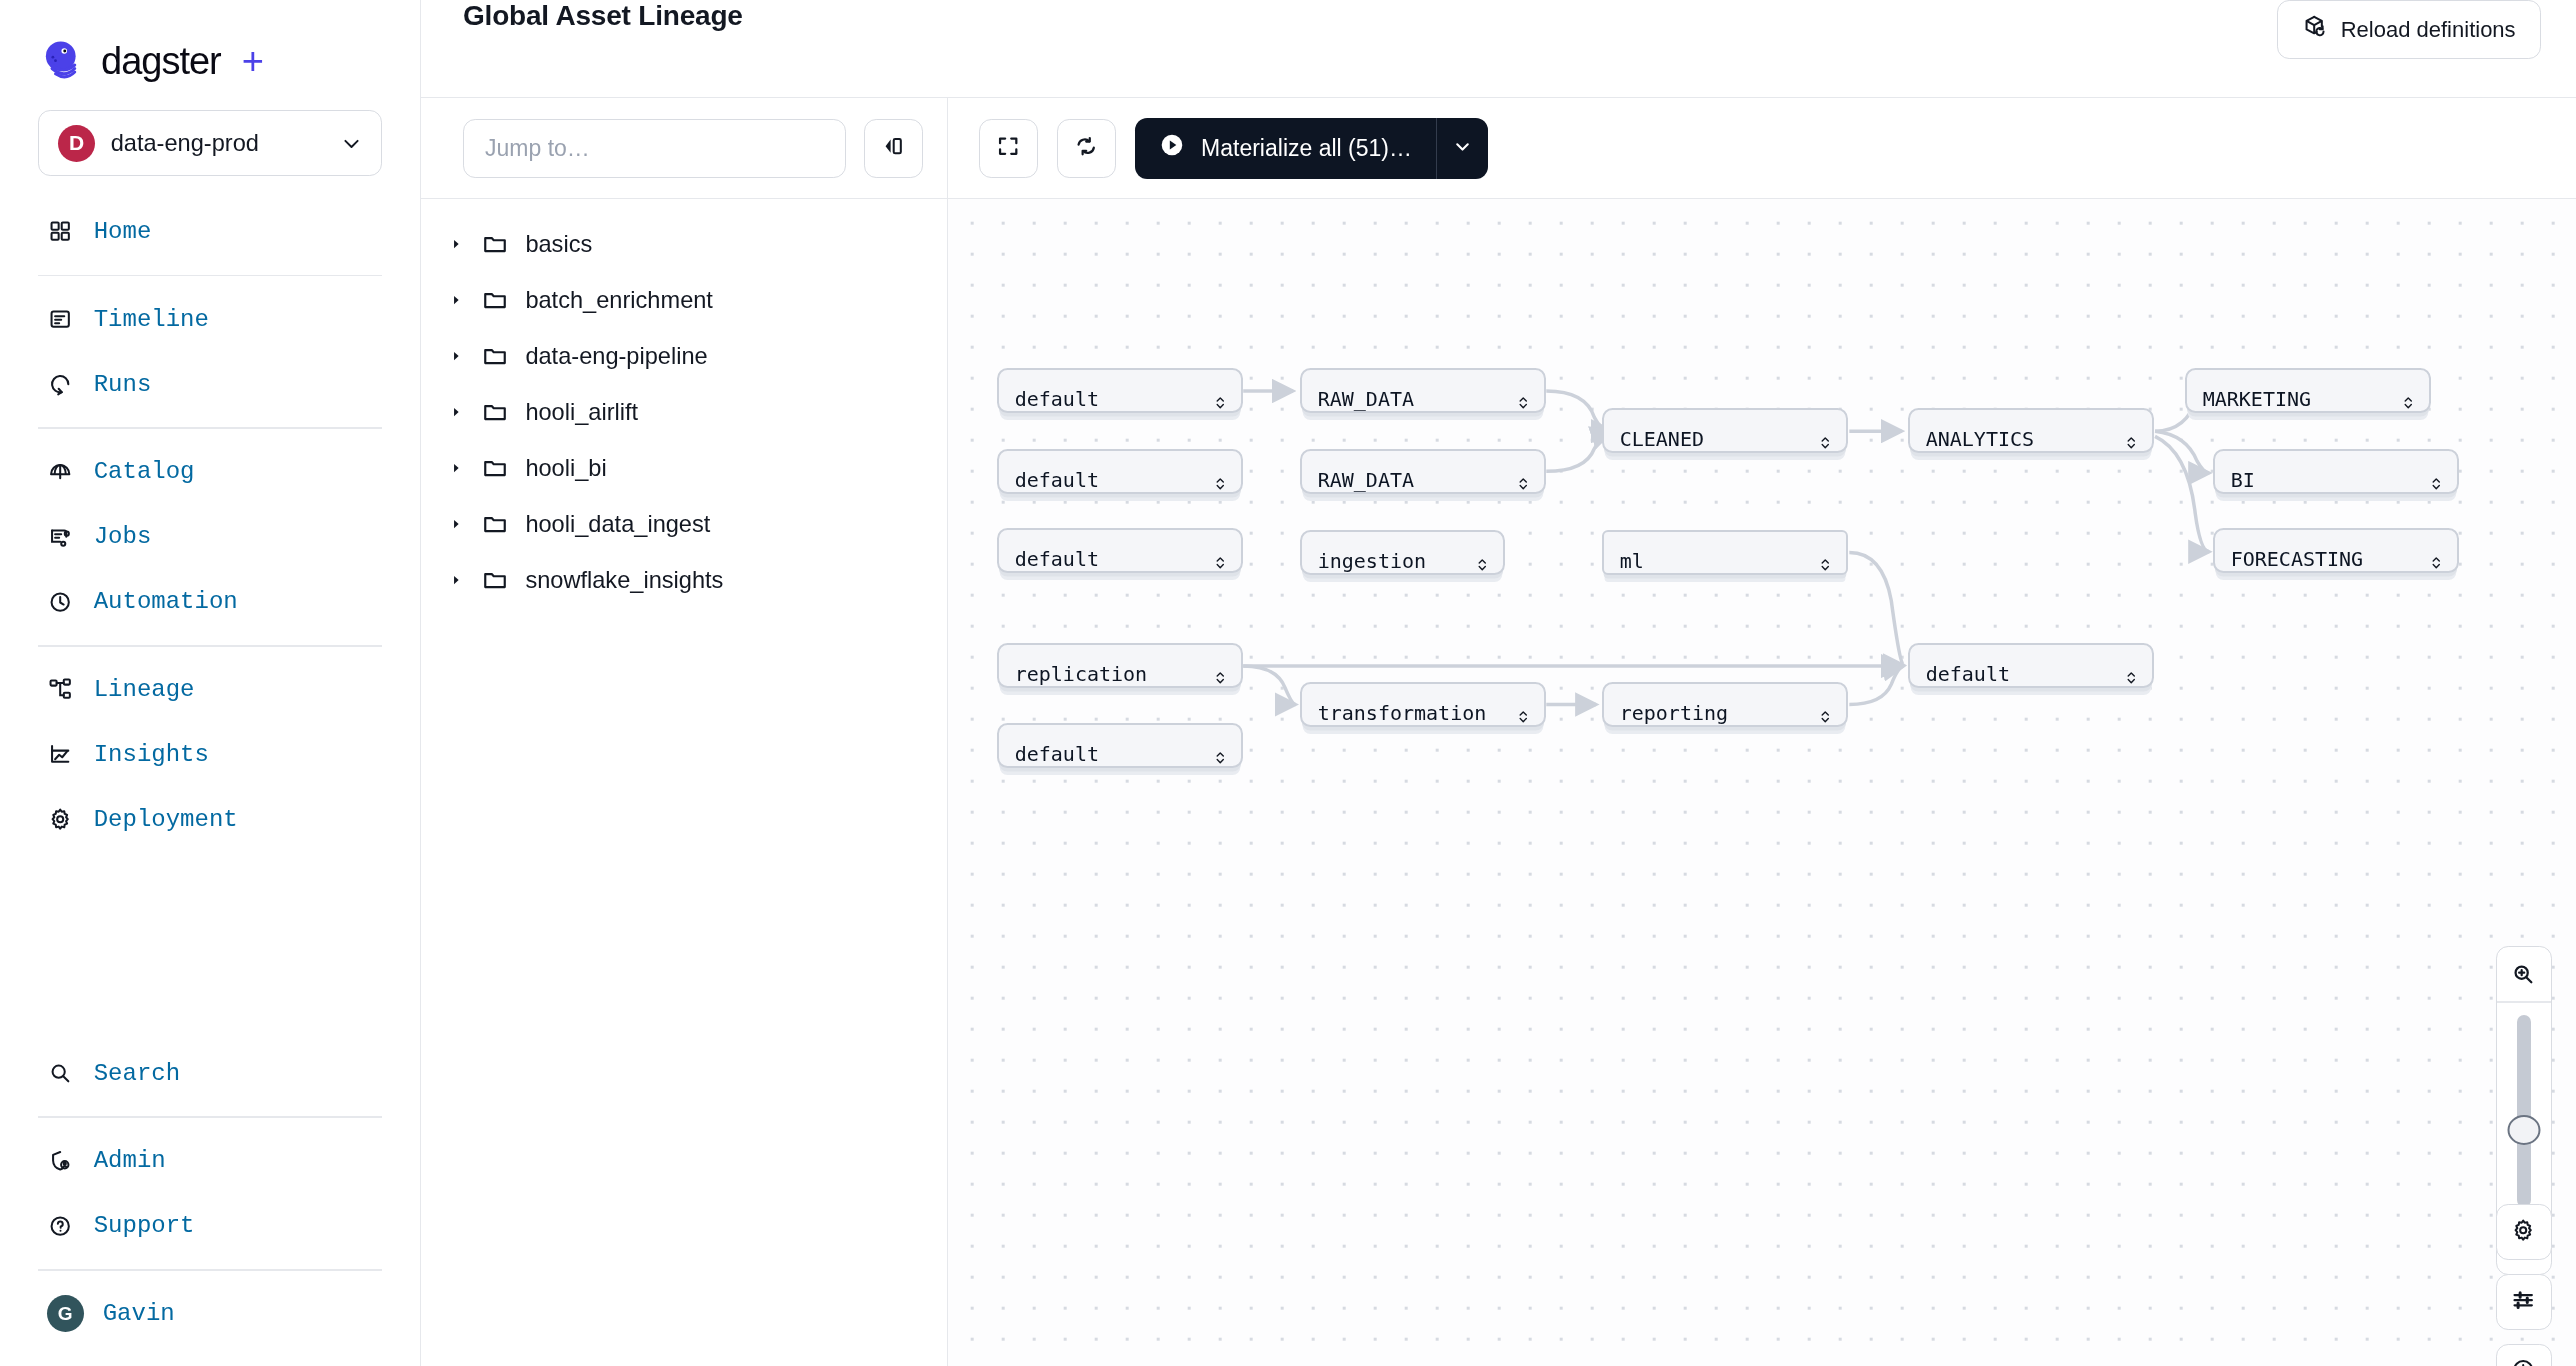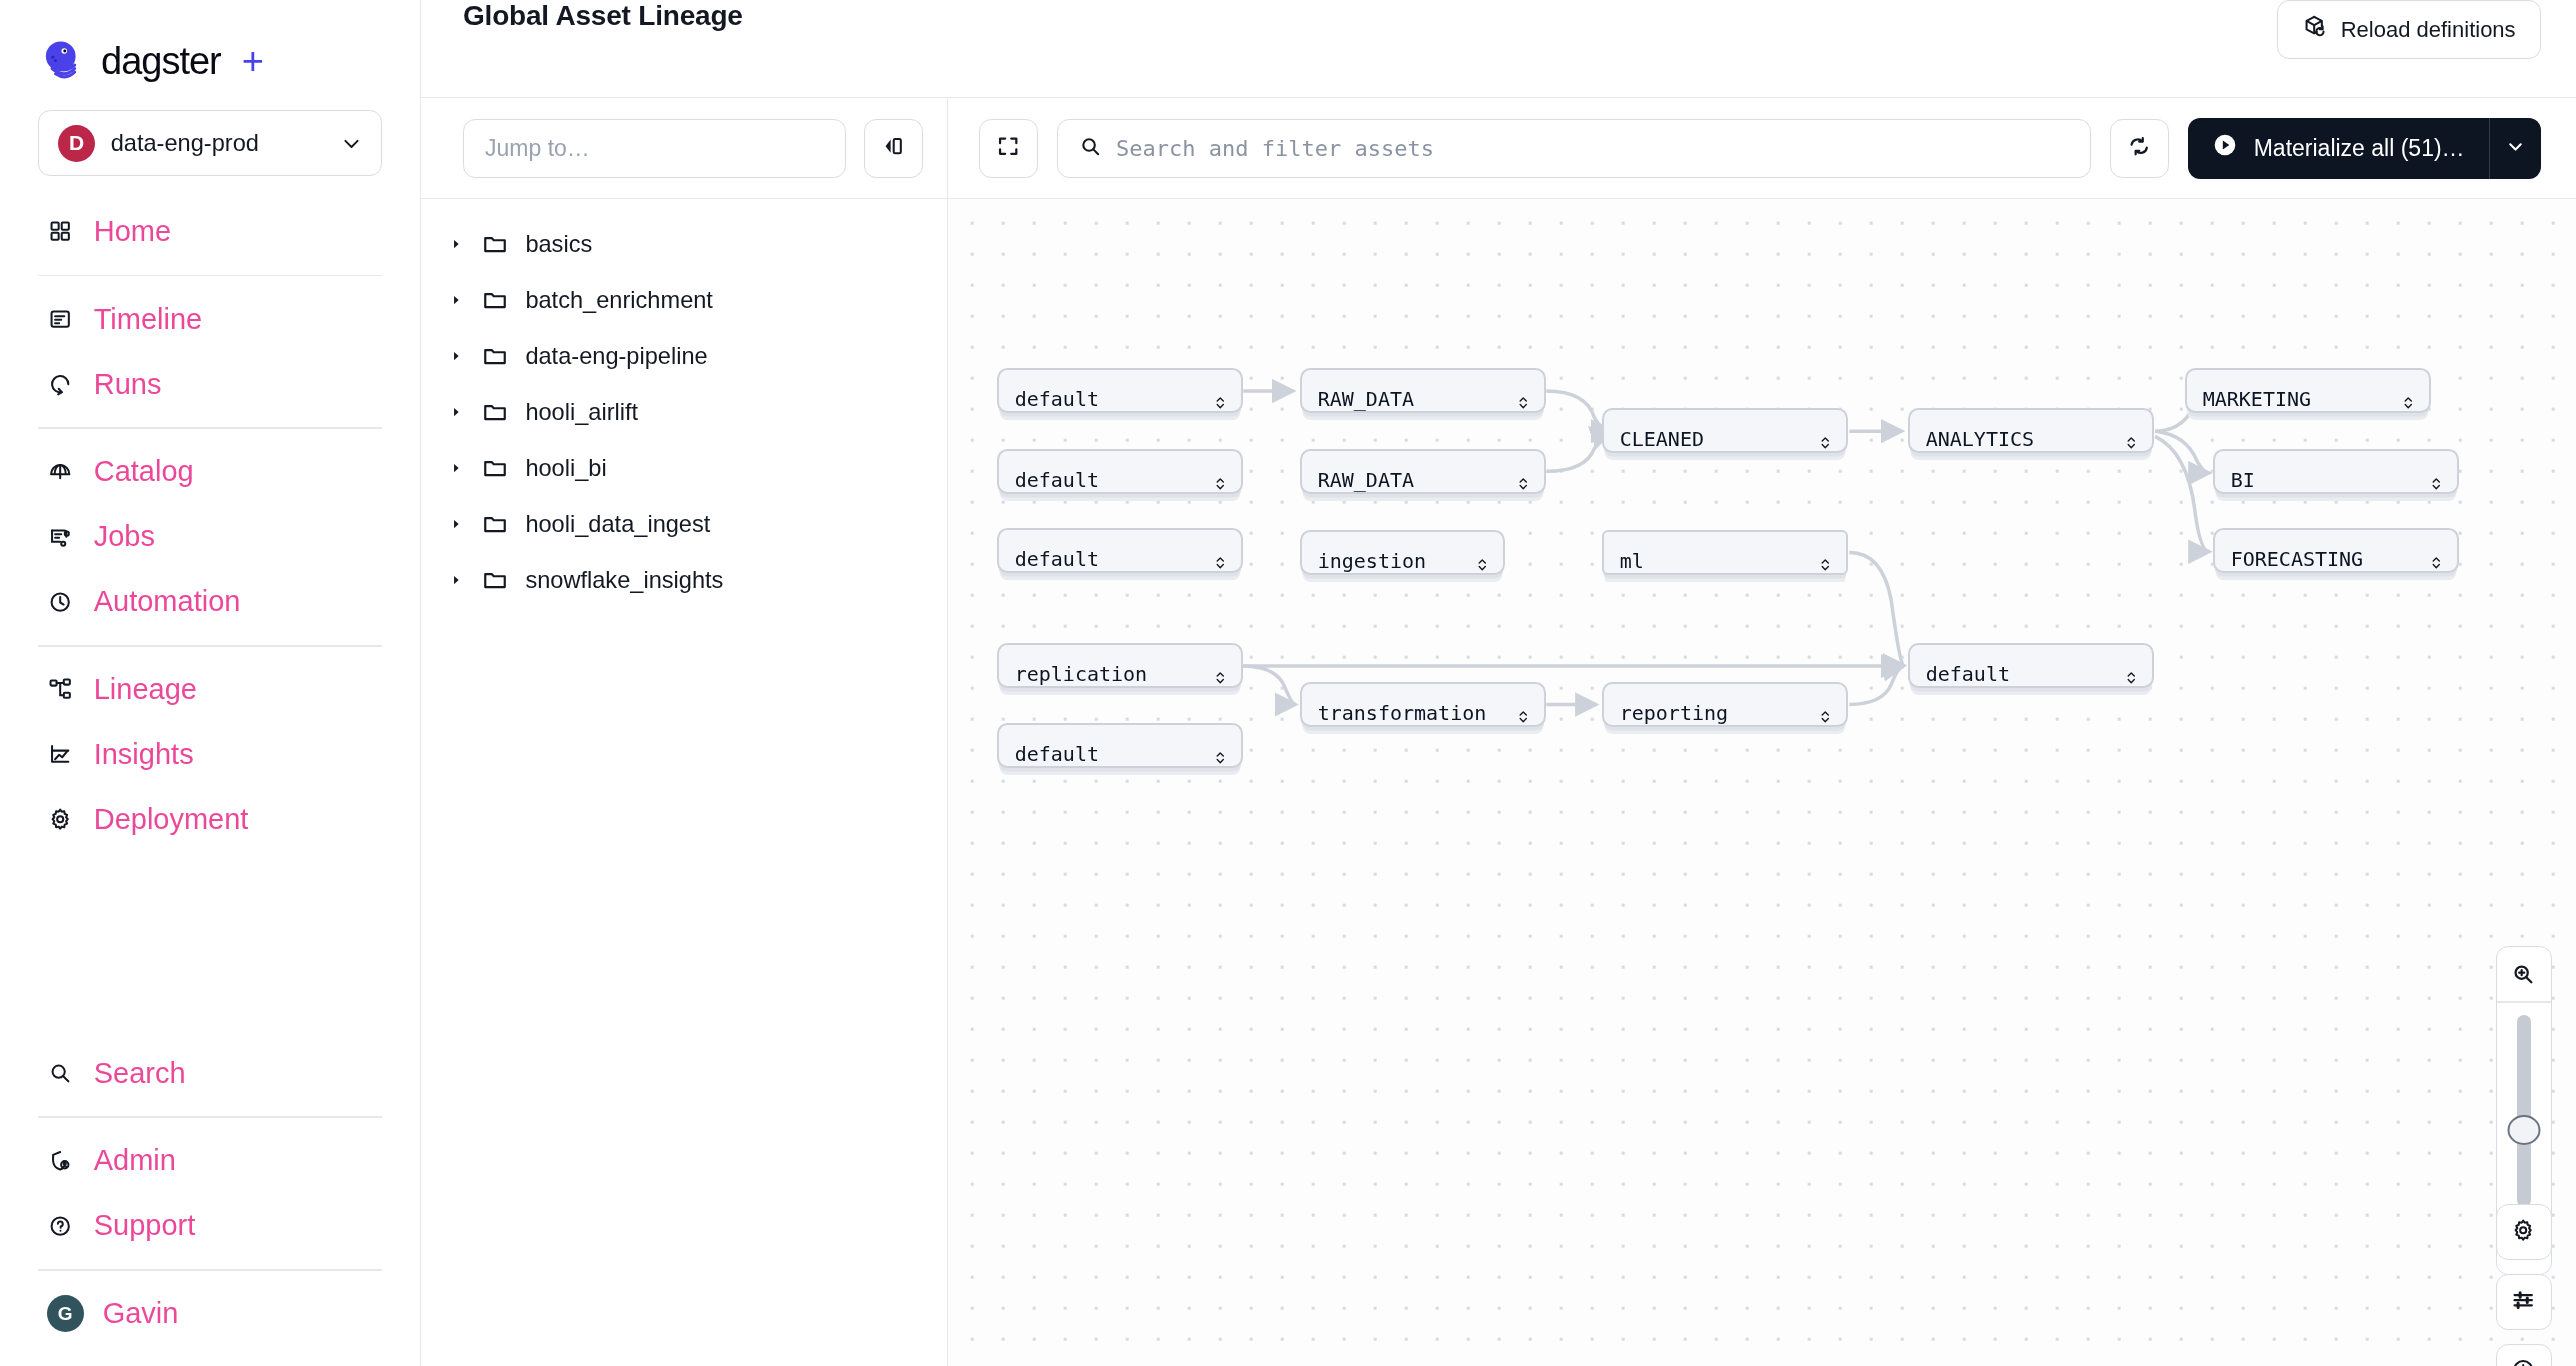--- a/index.html
+++ b/index.html
@@ -54,21 +54,21 @@
   .chev { width: 21px; height: 21px; flex: 0 0 21px; }
 
   .nav { margin-top: 23px; padding: 0 38px; }
   .nav-item {
     display: flex; align-items: center; gap: 19px;
     height: 65px;
     cursor: pointer;
     padding-left: 8.7px;
   }
   .nav-icon { width: 28px; height: 28px; flex: 0 0 28px; display:flex; align-items:center; justify-content:center; }
-  .nav-label { font-size: 29px; color: #ec4899; }
+  .nav-label { font-size: 24px; color: #0369a1; font-family: Liberation Mono, monospace; }
   .nav-sep { height: 1.7px; background: #e6e8ec; margin: 10.5px 0; }
 
   .sidebar-bottom {
     position: absolute; left: 0; right: 0; bottom: 0;
     padding: 0 38px 21px 38px;
   }
   .user-avatar {
     width: 37px; height: 37px; border-radius: 50%;
     background: #31545c; color: #fff;
     display: flex; align-items: center; justify-content: center;
@@ -442,29 +442,20 @@
 
       <div class="toolbar-right">
         <div class="icon-btn">
           <span>
             <svg viewBox="0 0 24 24" width="24.4" height="24.4" fill="none" stroke="#131822" stroke-width="2.2" stroke-linecap="round" stroke-linejoin="round">
               <path d="M4 9V4.5h5M20 9V4.5h-5M4 15v4.5h5M20 15v4.5h-5"></path>
             </svg>
           </span>
         </div>
 
-        <div class="search-wrap">
-          <span>
-            <svg viewBox="0 0 24 24" width="23" height="23" fill="none" stroke="#131822" stroke-width="2.2">
-              <circle cx="10.5" cy="10.5" r="6"></circle>
-                <path d="M15 15l5 5" stroke-linecap="round"></path>
-            </svg>
-          </span>
-          <span class="search-ph">Search and filter assets</span>
-        </div>
 
         <div class="icon-btn">
           <span>
             <svg viewBox="0 0 24 24" width="24.4" height="24.4" fill="none" stroke="#131822" stroke-width="2.2" stroke-linecap="round" stroke-linejoin="round">
               <path d="M4.5 10.5A6.2 6.2 0 0 1 15 7.2"></path>
                 <path d="M15.5 4v3.4H12"></path>
               <path d="M19.5 13.5A6.2 6.2 0 0 1 9 16.8"></path>
                 <path d="M8.5 20v-3.4H12"></path>
             </svg>
           </span>

